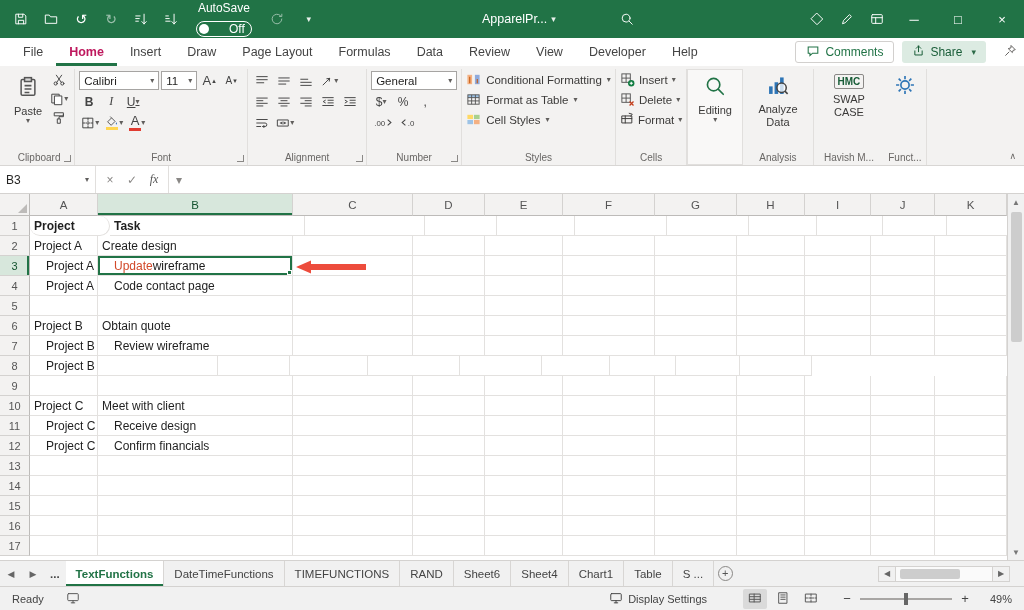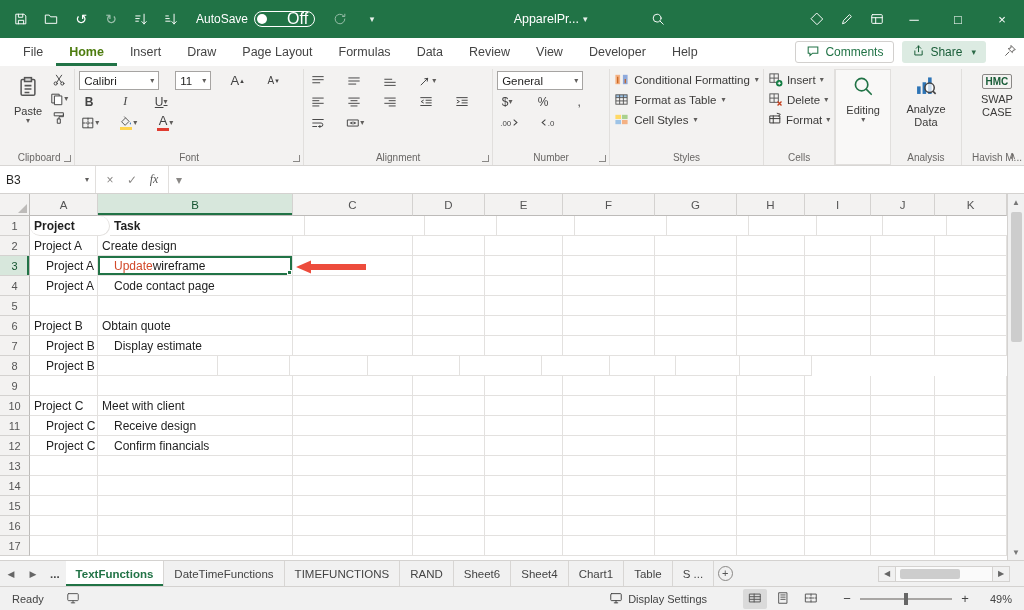--- a/index.html
+++ b/index.html
@@ -8,45 +8,45 @@
 #app{width:1024px;height:610px;display:flex;flex-direction:column;}
 
 
 .titlebar{height:38px;background:#217346;display:flex;align-items:center;color:#fff;flex:0 0 auto;padding-left:6px;}
 .tb-btn{width:30px;height:30px;display:flex;align-items:center;justify-content:center;color:#fff;cursor:default;}
 .tb-btn svg{display:block;}
 .tb-btn.dim{opacity:.55;}
 .glyph{font-size:14px;line-height:1;}
 .glyph.sm{font-size:9px;opacity:.9;margin-left:4px;}
 .glyph.xs{font-size:8px;color:#605e5c;line-height:1;}
-.autosave{display:flex;align-items:center;gap:6px;margin:0 10px;font-size:12px;}
+.autosave{display:flex;align-items:center;gap:6px;margin:0 10px;font-size:12px;flex-direction:column;}
 .pill{display:inline-flex;align-items:center;gap:4px;border:1px solid #fff;border-radius:9px;height:16px;padding:0 6px 0 2px;}
 .knob{width:10px;height:10px;border-radius:50%;background:#fff;display:inline-block;}
-.pill-txt{font-size:16px;margin-left:16px;}
+.pill-txt{font-size:12px;margin-left:16px;}
 .tb-spacer{flex:1;}
 .tb-title{display:flex;align-items:center;font-size:12.5px;cursor:default;}
 .win-btn{width:44px;height:38px;display:flex;align-items:center;justify-content:center;font-size:13px;}
 
 
 .menubar{height:28px;background:#fff;display:flex;align-items:stretch;flex:0 0 auto;padding-left:10px;}
 #menu-tabs{display:flex;align-items:stretch;}
 .menu-tab{padding:0 13px;display:flex;align-items:center;font-size:12.5px;color:#444;cursor:default;white-space:nowrap;}
-.menu-tab.active{color:#4d7c0f;font-weight:bold;box-shadow:inset 0 -3px 0 #217346;}
+.menu-tab.active{color:#be185d;font-weight:bold;box-shadow:inset 0 -3px 0 #217346;}
 .comments-btn{display:flex;align-items:center;gap:5px;border:1px solid #d2d0ce;border-radius:3px;color:#217346;padding:0 10px;height:22px;align-self:center;margin-right:8px;font-size:12px;}
 .share-btn{display:flex;align-items:center;gap:5px;background:#dcebe2;border-radius:3px;color:#185c37;padding:0 10px;height:22px;align-self:center;margin-right:10px;font-size:12px;}
 .pin-btn{display:flex;align-items:center;justify-content:center;width:28px;color:#605e5c;}
 
 
 .ribbon{height:100px;background:#f3f2f1;border-bottom:1px solid #d8d6d4;display:flex;align-items:stretch;padding:3px 2px 0 4px;position:relative;flex:0 0 auto;}
 .rgroup{position:relative;border-right:1px solid #e1dfdd;padding:1px 4px 15px 4px;display:flex;flex-direction:column;}
 .rg-label{position:absolute;bottom:2px;left:0;right:0;text-align:center;font-size:10px;color:#696765;white-space:nowrap;overflow:hidden;}
 .launcher{position:absolute;right:3px;bottom:3px;width:7px;height:7px;border-right:1px solid #8a8886;border-bottom:1px solid #8a8886;}
 .row{display:flex;align-items:center;}
 .col{display:flex;flex-direction:column;}
-.gap1>*{margin-right:16px;}
+.gap1>*{margin-right:2px;}
 .rrow{height:21px;display:flex;align-items:center;}
 .bigbtn{display:flex;flex-direction:column;align-items:center;justify-content:flex-start;padding:4px 6px 0 6px;color:#3b3a39;}
 .bigbtn svg{width:22px;height:22px;}
 .bb-label{font-size:11px;margin-top:4px;white-space:nowrap;}
 .bb-label.wrap{white-space:normal;text-align:center;width:50px;line-height:1.15;}
 .sbtn{min-width:20px;height:19px;display:flex;align-items:center;justify-content:center;color:#444;padding:0 2px;border-radius:2px;}
 .sbtn svg{display:block;}
 .combo{border:1px solid #a6a4a2;background:#fff;height:19px;display:flex;align-items:center;justify-content:space-between;padding:0 4px;font-size:11.5px;color:#252423;}
 .w78{width:80px;}.w34{width:36px;}.w90{width:86px;}
 .bold-ic{font-weight:bold;}
@@ -736,21 +736,21 @@
             <div class="cell" style="width: 92px;"></div>
             <div class="cell" style="width: 82px;"></div>
             <div class="cell" style="width: 68px;"></div>
             <div class="cell" style="width: 66px;"></div>
             <div class="cell" style="width: 64px;"></div>
             <div class="cell" style="width: 72px;"></div>
           </div>
           <div class="grow2">
             <div class="rhead">7</div>
             <div class="cell ind" style="width: 68px;">Project B</div>
-            <div class="cell ind" style="width: 195px;">Display estimate</div>
+            <div class="cell ind" style="width: 195px;">Review wireframe</div>
             <div class="cell" style="width: 120px;"></div>
             <div class="cell" style="width: 72px;"></div>
             <div class="cell" style="width: 78px;"></div>
             <div class="cell" style="width: 92px;"></div>
             <div class="cell" style="width: 82px;"></div>
             <div class="cell" style="width: 68px;"></div>
             <div class="cell" style="width: 66px;"></div>
             <div class="cell" style="width: 64px;"></div>
             <div class="cell" style="width: 72px;"></div>
           </div>

